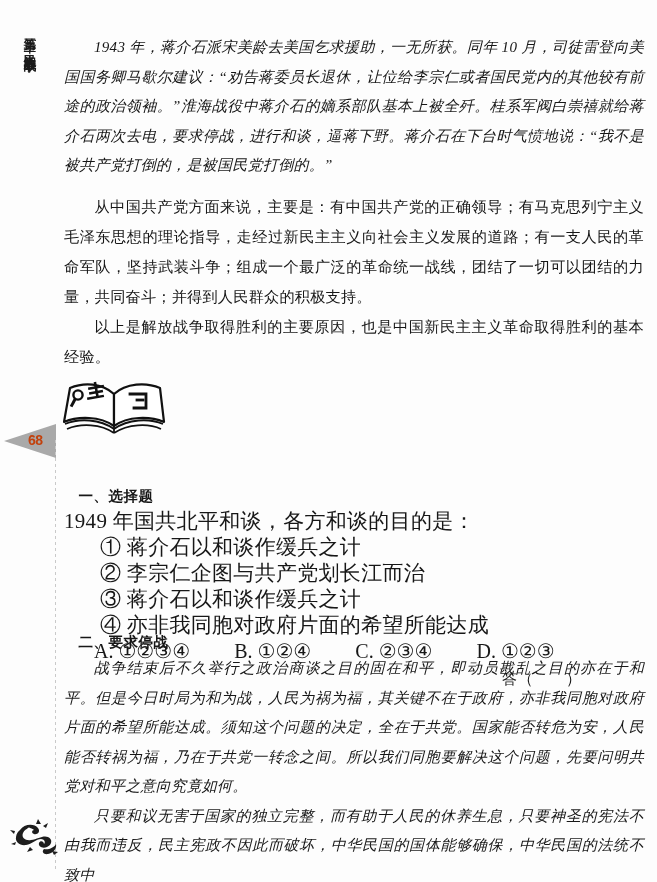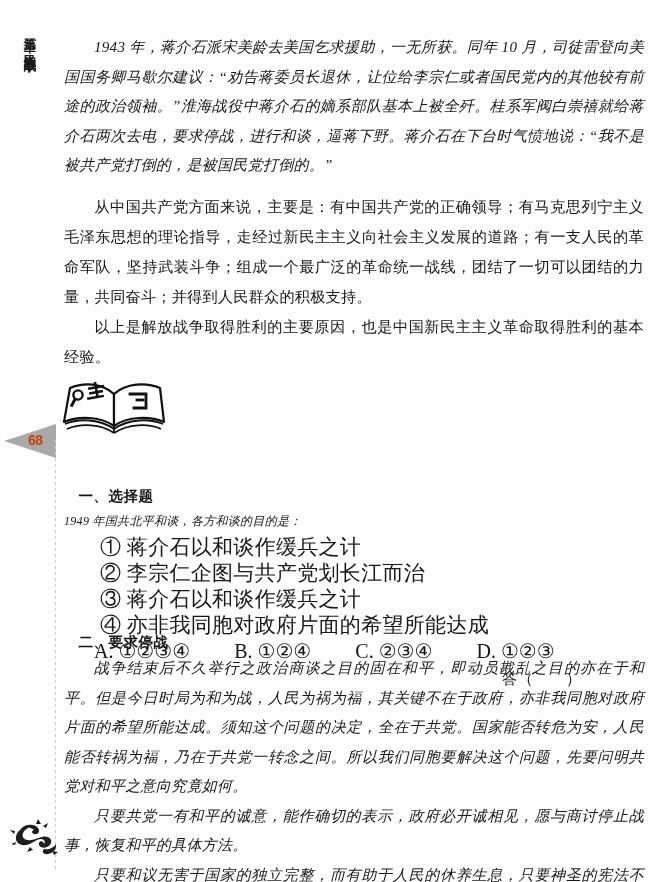--- a/index.html
+++ b/index.html
@@ -122,24 +122,23 @@
   .ex-block { position: absolute; left: 64px; top: 448px; width: 580px; margin-top: 36px; }
   .ex-head {
     font-weight: 700;
     font-size: 14.5px;
     line-height: 24px;
     text-indent: 1em;
     font-family: "Liberation Serif", "DejaVu Serif", serif;
     letter-spacing: 0.5px;
   }
   .ex-stem {
-    font-size: 12px;
+    font-size: 21px;
     line-height: 26px;
     font-family: "Liberation Serif", "DejaVu Serif", serif;
-    font-style: italic;
     letter-spacing: 0.3px;
   }
   .ex-opt {
     font-size: 21px;
     line-height: 26px;
     padding-left: 36px;
     font-family: "Liberation Serif", "DejaVu Serif", serif;
     letter-spacing: 0.3px;
   }
   .ex-choices {
@@ -225,21 +224,20 @@
       <span>B. ①②④</span>
       <span>C. ②③④</span>
       <span>D. ①②③</span>
     </div>
     <div class="answer-line">答（　　）</div>
   </div>
 
   <div class="mat-block">
     <div class="ex-head">二、要求停战</div>
     <p class="kaiti">战争结束后不久举行之政治商谈之目的固在和平，即动员戡乱之目的亦在于和平。但是今日时局为和为战，人民为祸为福，其关键不在于政府，亦非我同胞对政府片面的希望所能达成。须知这个问题的决定，全在于共党。国家能否转危为安，人民能否转祸为福，乃在于共党一转念之间。所以我们同胞要解决这个问题，先要问明共党对和平之意向究竟如何。</p>
-    <p class="kaiti">只要共党一有和平的诚意，能作确切的表示，政府必开诚相见，愿与商讨停止战事，恢复和平的具体方法。</p>
     <p class="kaiti">只要和议无害于国家的独立完整，而有助于人民的休养生息，只要神圣的宪法不由我而违反，民主宪政不因此而破坏，中华民国的国体能够确保，中华民国的法统不致中</p>
   </div>
 
   <div class="dragon-orn">
     <svg viewBox="0 0 56 46" width="56" height="46" aria-hidden="true">
       <g fill="#1d1d1d">
         <path d="M10 12 C14 6, 24 5, 28 10 C31 14, 27 17, 24 16 C21 15, 22 12, 24 12
                  C21 9, 15 10, 13 15 C11 20, 16 23, 21 22 C28 21, 33 17, 38 19
                  C43 21, 42 27, 37 29 C32 31, 28 28, 29 25 C30 22, 34 23, 34 26
                  C36 24, 34 21, 31 21 C26 21, 22 26, 16 27 C10 28, 5 24, 6 19

